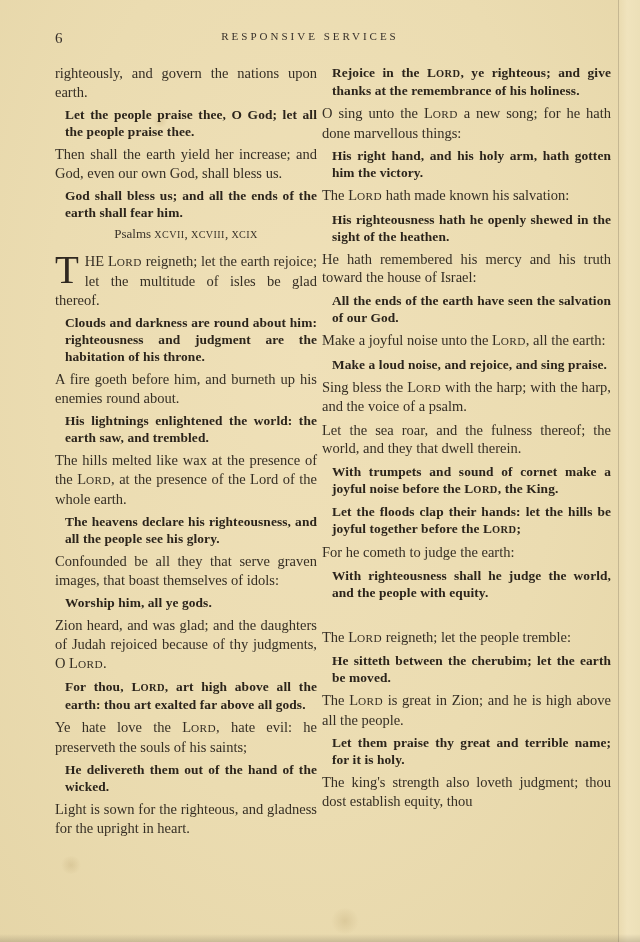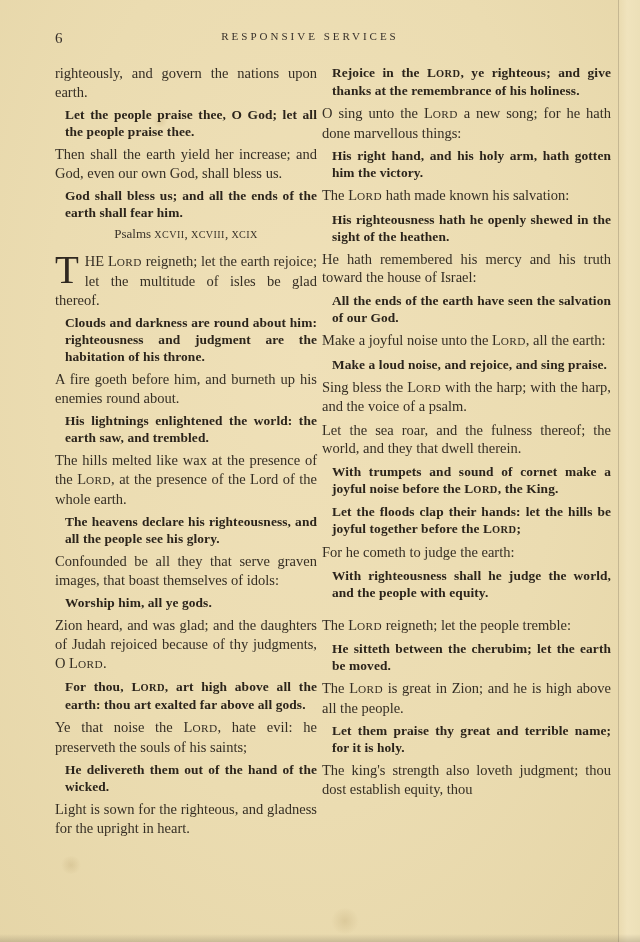--- a/index.html
+++ b/index.html
@@ -46,21 +46,21 @@
     font-weight:700;font-size:13.4px;line-height:17px;
     margin-left:10px;color:#2b241b;letter-spacing:0.1px;
   }
   .heading{
     text-align:center;font-weight:700;font-size:18px;letter-spacing:1.5px;
     margin:15px 0 10px 0;color:#2b241b;
   }
   .subheading{
     text-align:center;font-size:13px;margin:0 0 10px 0;color:#3a332a;
   }
-  .gap-before{margin-top:15px;}
+  .gap-before{margin-top:27px;}
   .sc{text-transform:uppercase;font-size:0.78em;letter-spacing:0.4px;}
   .dropcap{
     float:left;font-size:39px;line-height:31px;padding:2px 6px 0 0;
     color:#2f2820;
   }
 </style>
 </head>
 <body>
 
 <div class="page">
@@ -82,21 +82,21 @@
         <div class="para plain"><span class="dropcap">T</span><span>HE L</span><span class="sc">ord</span><span> reigneth; let the earth rejoice; let the multitude of isles be glad thereof.</span></div>
         <div class="para response"><span>Clouds and darkness are round about him: righteousness and judgment are the habitation of his throne.</span></div>
         <div class="para plain"><span>A fire goeth before him, and burneth up his enemies round about.</span></div>
         <div class="para response"><span>His lightnings enlightened the world: the earth saw, and trembled.</span></div>
         <div class="para plain"><span>The hills melted like wax at the presence of the L</span><span class="sc">ord</span><span>, at the presence of the Lord of the whole earth.</span></div>
         <div class="para response"><span>The heavens declare his righteousness, and all the people see his glory.</span></div>
         <div class="para plain"><span>Confounded be all they that serve graven images, that boast themselves of idols:</span></div>
         <div class="para response"><span>Worship him, all ye gods.</span></div>
         <div class="para plain"><span>Zion heard, and was glad; and the daughters of Judah rejoiced because of thy judgments, O L</span><span class="sc">ord</span><span>.</span></div>
         <div class="para response"><span>For thou, L</span><span class="sc">ord</span><span>, art high above all the earth: thou art exalted far above all gods.</span></div>
-        <div class="para plain"><span>Ye that noise the L</span><span class="sc">ord</span><span>, hate evil: he preserveth the souls of his saints;</span></div>
+        <div class="para plain"><span>Ye hate love the L</span><span class="sc">ord</span><span>, hate evil: he preserveth the souls of his saints;</span></div>
         <div class="para response"><span>He delivereth them out of the hand of the wicked.</span></div>
         <div class="para plain"><span>Light is sown for the righteous, and gladness for the upright in heart.</span></div>
       </div>
     <div class="col col-right" id="col-right">
         <div class="para response"><span>Rejoice in the L</span><span class="sc">ord</span><span>, ye righteous; and give thanks at the remembrance of his holiness.</span></div>
         <div class="para plain"><span>O sing unto the L</span><span class="sc">ord</span><span> a new song; for he hath done marvellous things:</span></div>
         <div class="para response"><span>His right hand, and his holy arm, hath gotten him the victory.</span></div>
         <div class="para plain"><span>The L</span><span class="sc">ord</span><span> hath made known his salvation:</span></div>
         <div class="para response"><span>His righteousness hath he openly shewed in the sight of the heathen.</span></div>
         <div class="para plain"><span>He hath remembered his mercy and his truth toward the house of Israel:</span></div>

